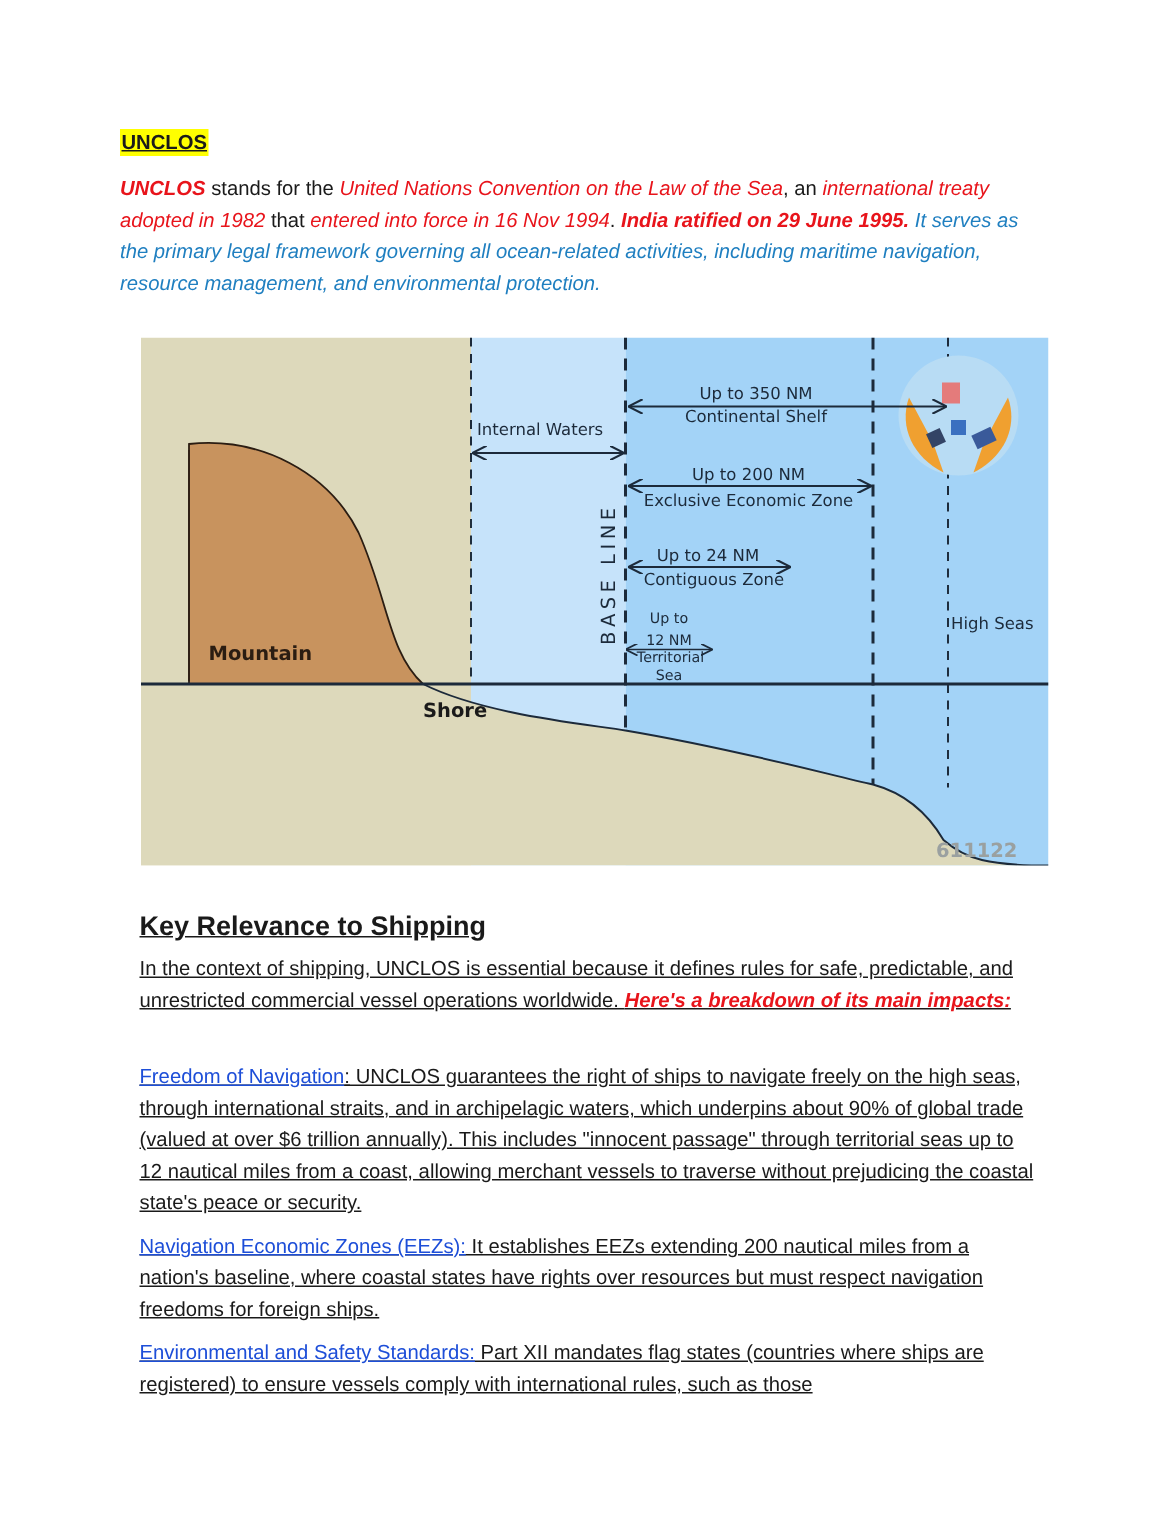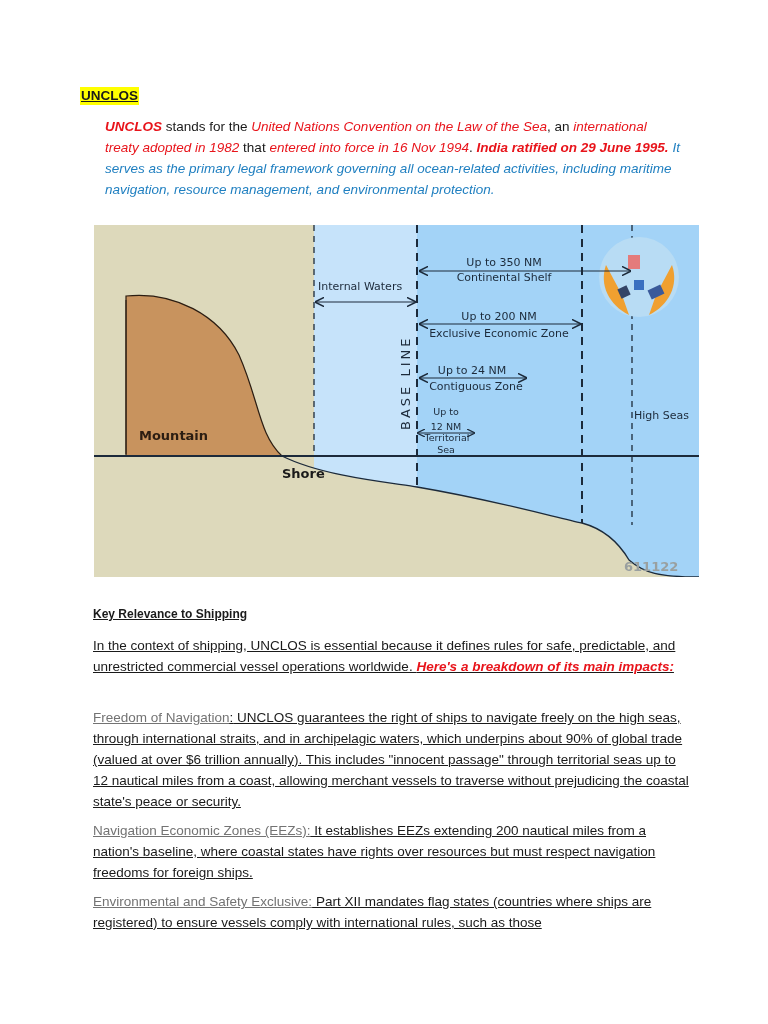--- a/index.html
+++ b/index.html
@@ -5,24 +5,24 @@
   html, body { margin: 0; padding: 0; background: #ffffff; }
   body { width: 768px; height: 1024px; position: relative; overflow: hidden;
          font-family: "Liberation Sans", sans-serif; color: #1a1a1a; }
   .page { position: absolute; left: 80px; top: 86px; width: 600px; }
   .title { font-size: 13.5px; font-weight: bold; text-decoration: underline; display: inline-block;
            background: #ffff00; padding: 0 1px; line-height: 18px; margin: 0; }
   p { margin: 0; font-size: 13.5px; line-height: 21px; }
   .red-i { color: #e8141b; font-style: italic; }
   .red-bi { color: #e8141b; font-style: italic; font-weight: bold; }
   .blue-i { color: #1f7fc0; font-style: italic; }
-  .link { color: #737373; text-decoration: underline; }
-  .intro { margin-top: 11px; margin-left: 25px; }
+  .link { color: #1d4ed8; text-decoration: underline; }
+  .intro { margin-top: 11px; }
   .diagram { position: absolute; left: 94px; top: 225px; width: 605px; height: 352px; }
-  .h2 { position: absolute; left: 93px; top: 607px; font-size: 12px; font-weight: bold; text-decoration: underline; }
+  .h2 { position: absolute; left: 93px; top: 607px; font-size: 18px; font-weight: bold; text-decoration: underline; }
   .sec { position: absolute; left: 93px; width: 600px; text-decoration: underline; }
   svg text { font-family: "DejaVu Sans", sans-serif; }
 </style>
 </head>
 <body>
 
 <div class="page">
   <div class="title">UNCLOS</div>
   <p class="intro"><span class="red-bi">UNCLOS</span><span> stands for the </span><span class="red-i">United Nations Convention on the Law of the Sea</span><span>, an </span><span class="red-i">international treaty adopted in 1982</span><span> that </span><span class="red-i">entered into force in 16 Nov 1994</span><span>. </span><span class="red-bi">India ratified on 29 June 1995.</span><span class="blue-i"> It serves as the primary legal framework governing all ocean-related activities, including maritime navigation, resource management, and environmental protection.</span></p>
 </div>
@@ -89,13 +89,13 @@
 </svg>
 
 <div class="h2">Key Relevance to Shipping</div>
 
 <p class="sec" style="top:635px"><span>In the context of shipping, UNCLOS is essential because it defines rules for safe, predictable, and unrestricted commercial vessel operations worldwide. </span><span class="red-bi">Here's a breakdown of its main impacts:</span></p>
 
 <p class="sec" style="top:707px"><span class="link">Freedom of Navigation</span><span style="text-decoration:underline">:</span><span> UNCLOS guarantees the right of ships to navigate freely on the high seas, through international straits, and in archipelagic waters, which underpins about 90% of global trade (valued at over $6 trillion annually). This includes "innocent passage" through territorial seas up to 12 nautical miles from a coast, allowing merchant vessels to traverse without prejudicing the coastal state's peace or security.</span></p>
 
 <p class="sec" style="top:820px"><span class="link">Navigation Economic Zones (EEZs):</span><span> It establishes EEZs extending 200 nautical miles from a nation's baseline, where coastal states have rights over resources but must respect navigation freedoms for foreign ships.</span></p>
 
-<p class="sec" style="top:891px"><span class="link">Environmental and Safety Exclusive:</span><span> Part XII mandates flag states (countries where ships are registered) to ensure vessels comply with international rules, such as those</span></p>
+<p class="sec" style="top:891px"><span class="link">Environmental and Safety Standards:</span><span> Part XII mandates flag states (countries where ships are registered) to ensure vessels comply with international rules, such as those</span></p>
 
 </body></html>

